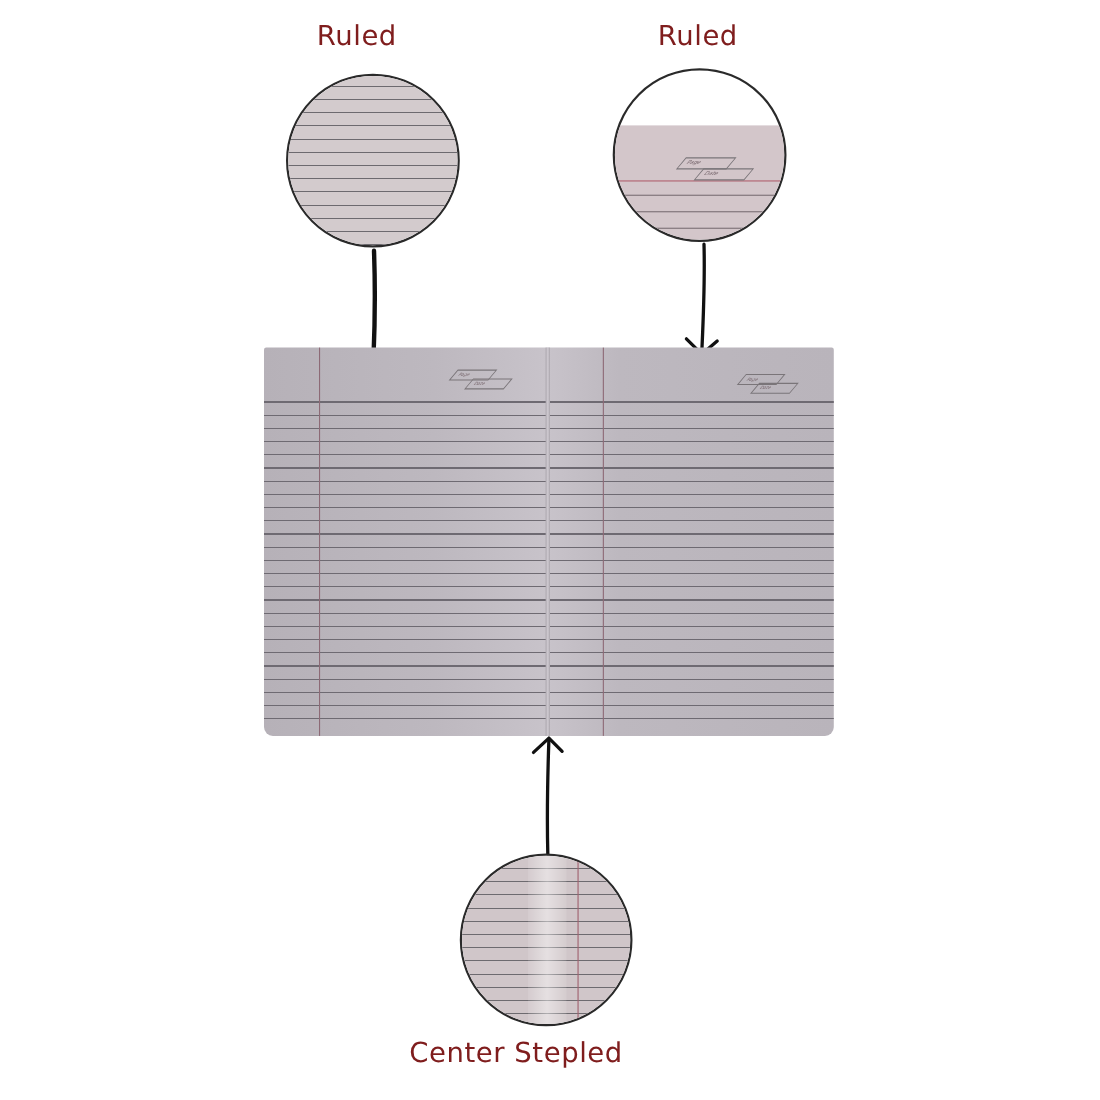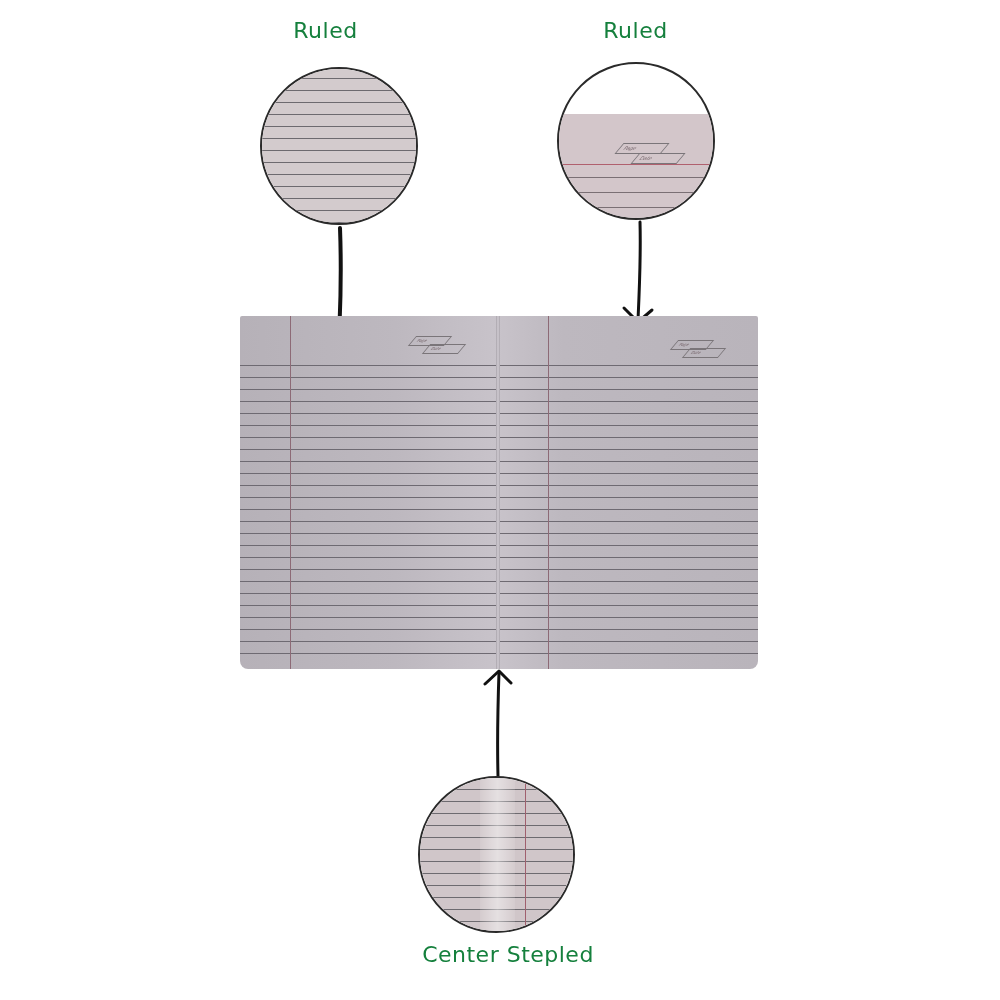--- a/index.html
+++ b/index.html
@@ -1,17 +1,17 @@
 <!DOCTYPE html>
 <html><head>
 <meta charset="utf-8">
 <style>
   html,body{margin:0;padding:0;background:#ffffff;}
   body{width:1000px;height:1000px;position:relative;overflow:hidden;font-family:"DejaVu Sans","Liberation Sans",sans-serif;}
-  .label{position:absolute;font-size:22px;color:#15803d;text-align:center;letter-spacing:0.5px;}
+  .label{position:absolute;font-size:25px;color:#7f1d1d;letter-spacing:0.5px;}
   .circle{position:absolute;border-radius:50%;border:2px solid #2a2a2a;overflow:hidden;box-sizing:border-box;}
   .lines{position:absolute;left:0;right:0;top:0;bottom:0;
     background-color:#d3cbcd;
     background-image:repeating-linear-gradient(to bottom, transparent 0px, transparent 11px, #6d6a6f 11px, #6d6a6f 12px);}
   .book{position:absolute;left:240px;top:316px;width:518px;height:353px;}
   .page{position:absolute;top:0;bottom:0;background-color:#b9b4bb;}
   .page-left{left:0;width:258px;border-radius:2px 0 0 8px;background:linear-gradient(to right,#b6b1b8 0%,#bdb8bf 60%,#c8c3ca 100%);}
   .page-right{left:258px;width:260px;border-radius:0 2px 8px 0;background:linear-gradient(to right,#c8c3ca 0%,#bdb8bf 25%,#b9b4bb 100%);}
   .rules{position:absolute;left:0;right:0;top:38px;bottom:10px;
     background-image:repeating-linear-gradient(to bottom, transparent 0px, transparent 11px, #6e6a72 11px, #6e6a72 12px);}
@@ -67,13 +67,13 @@
 <svg class="arrow" style="left:475px;top:666px;" width="50" height="112" viewBox="0 0 50 112">
   <path d="M23 110 C22 70 23 35 24 6" stroke="#111" stroke-width="3" fill="none" stroke-linecap="round"></path>
   <path d="M10 18 L24 5 L36 17" stroke="#111" stroke-width="3" fill="none" stroke-linecap="round" stroke-linejoin="round"></path>
 </svg>
 
 <div class="circle" style="left:418px;top:776px;width:157px;height:157px;">
   <div class="lines" style="background-color:#d0c6c9;"></div>
   <div style="position:absolute;left:60px;top:0;bottom:0;width:35px;background:linear-gradient(to right,rgba(255,255,255,0.1),rgba(255,255,255,0.45),rgba(255,255,255,0.1));"></div>
   <div style="position:absolute;left:105px;top:0;bottom:0;width:1px;background:#a0606e;"></div>
 </div>
-<div class="label" style="left:392px;top:942px;width:232px;">Center Stepled</div>
+<div class="label" style="left:372px;top:942px;width:232px;">Center Stepled</div>
 
 </body></html>

